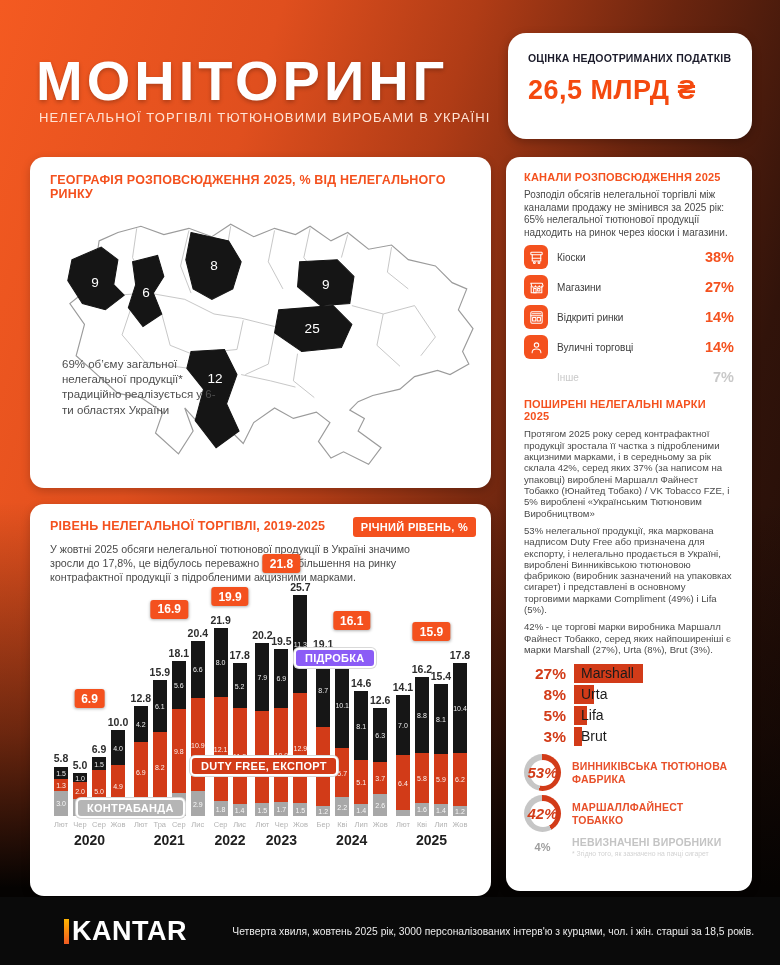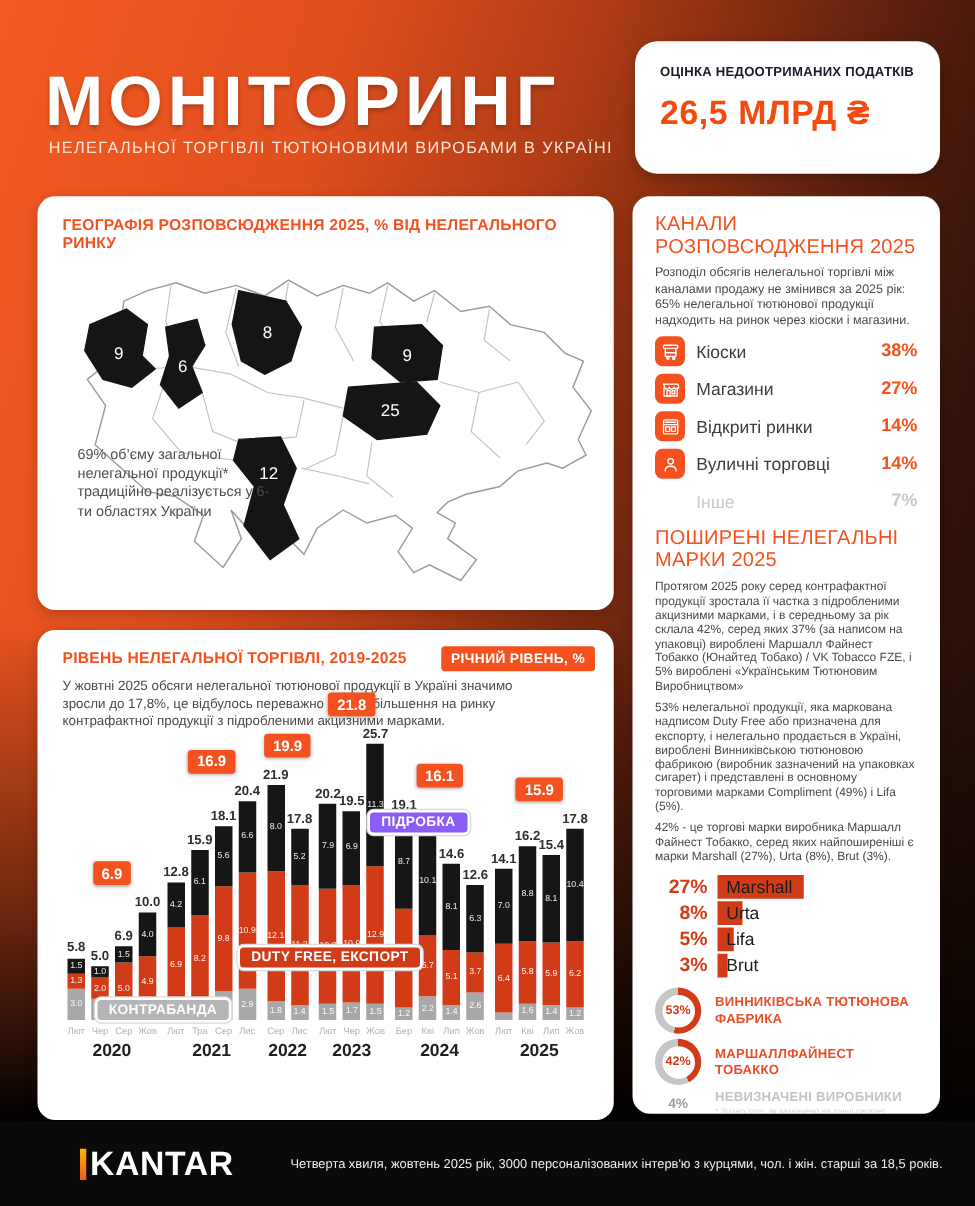--- a/index.html
+++ b/index.html
@@ -45,41 +45,41 @@
   .total{position:absolute;left:50%;transform:translateX(-50%);font-size:10.5px;font-weight:700;color:#2e2e2e;white-space:nowrap;}
   .month{position:absolute;bottom:-13px;left:50%;transform:translateX(-50%);font-size:7.5px;color:#b3b3b3;white-space:nowrap;}
   .year{margin-top:16px;font-size:14px;font-weight:700;color:#1f1f1f;white-space:nowrap;}
   .annual-badge{position:absolute;left:50%;transform:translateX(-50%);background:#f4511e;color:#fff;font-size:12px;font-weight:700;padding:2.5px 7px;border-radius:3px;box-shadow:0 1px 3px rgba(0,0,0,.3);white-space:nowrap;z-index:4;}
   .series-badge{position:absolute;font-size:11px;font-weight:700;color:#fff;padding:2px 9px;border-radius:5px;border:2px solid #fff;box-shadow:0 0 0 1px #d9d9d9;white-space:nowrap;z-index:5;letter-spacing:.3px;}
   .badge-contraband{left:26px;bottom:30px;background:#b5b5b5;}
   .badge-dutyfree{left:140px;bottom:72px;background:#d23b18;}
   .badge-pidrobka{left:244px;bottom:180px;background:#8b5cf6;}
   
   .right-card{left:506px;top:157px;width:246px;height:734px;padding:14px 18px 6px;overflow:hidden;}
-  .sec-title{font-size:16px;font-weight:400;color:#f4511e;letter-spacing:.2px;}
+  .sec-title{font-size:11px;font-weight:700;color:#f4511e;letter-spacing:.2px;}
   .channels-desc{margin:6px 0 6px;font-size:10px;line-height:1.26;color:#4a4a4a;}
   .ch-row{display:flex;align-items:center;gap:9px;margin:6px 0;height:24px;}
   .ch-icon{width:24px;height:24px;border-radius:6px;background:#f4511e;display:flex;align-items:center;justify-content:center;flex:none;}
   .ch-icon svg{width:17px;height:17px;stroke:#fff;fill:none;stroke-width:1.5;stroke-linecap:round;stroke-linejoin:round;}
   .ch-icon.empty{background:transparent;}
-  .ch-label{flex:1;font-size:14px;color:#3c3c3c;}
+  .ch-label{flex:1;font-size:10px;color:#3c3c3c;}
   .ch-value{font-size:14.5px;font-weight:700;color:#f4511e;}
   .ch-row.muted .ch-label,.ch-row.muted .ch-value{color:#c9c9c9;}
   .sec-title.brands{margin-top:9px;}
   .brand-paragraph{margin-top:6px;font-size:9.6px;line-height:1.18;color:#4a4a4a;}
   .brand-bars{margin-top:9px;}
   .brand-row{display:flex;align-items:center;gap:8px;height:19px;margin:2px 0;}
   .brand-pct{width:42px;text-align:right;font-size:15.5px;font-weight:700;color:#d23b18;flex:none;}
   .brand-track{position:relative;flex:1;height:19px;}
   .brand-fill{position:absolute;left:0;top:0;height:100%;background:#d23b18;}
   .brand-name{position:absolute;left:7px;top:1px;font-size:14px;color:#1a1a1a;}
   .producers{margin-top:8px;}
   .prod-row{display:flex;align-items:center;gap:11px;margin:4px 0;}
   .donut{width:37px;height:37px;border-radius:50%;display:flex;align-items:center;justify-content:center;flex:none;}
-  .donut-in{width:26px;height:26px;border-radius:50%;background:#fff;display:flex;align-items:center;justify-content:center;font-size:10px;font-weight:700;color:#d23b18;}
+  .donut-in{width:26px;height:26px;border-radius:50%;background:#fff;display:flex;align-items:center;justify-content:center;font-size:15px;font-weight:700;color:#d23b18;font-style:italic;}
   .prod-pct-plain{width:37px;text-align:center;font-size:11px;font-weight:700;color:#9d9d9d;flex:none;}
   .prod-label{font-size:10.5px;font-weight:700;color:#e8502a;line-height:1.18;letter-spacing:.2px;}
   .prod-row.muted .prod-label{color:#c4c4c4;}
   .prod-footnote{font-size:6.8px;font-weight:400;color:#d2d2d2;margin-top:1px;}
   
   .footer{position:absolute;left:0;top:897px;width:780px;height:68px;background:#0a0a0a;display:flex;align-items:center;}
   .logo{margin-left:64px;display:flex;align-items:center;}
   .logo-bar{width:5px;height:25px;background:linear-gradient(180deg,#ffb400,#f05a22);margin-right:3px;}
   .logo-text{font-size:27px;font-weight:700;color:#fff;letter-spacing:.5px;}
   .footer-text{margin-left:auto;margin-right:26px;font-size:10.3px;color:#ececec;}

